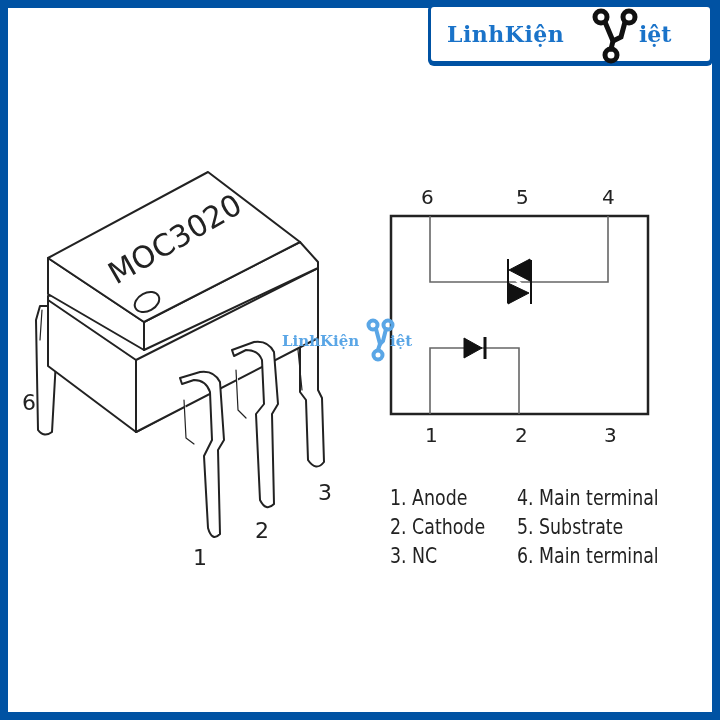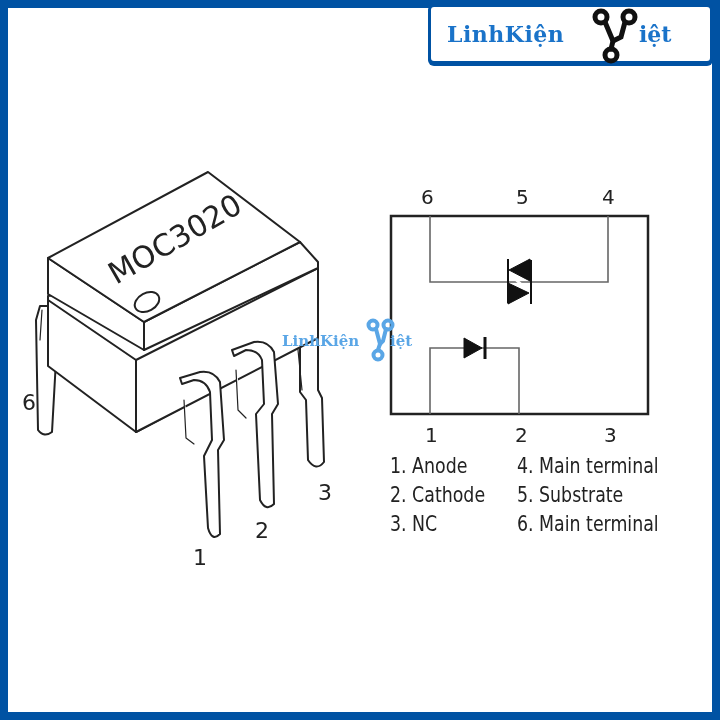--- a/index.html
+++ b/index.html
@@ -6,21 +6,21 @@
   body { width: 720px; height: 720px; position: relative; background: #ffffff; overflow: hidden; font-family: "DejaVu Sans", sans-serif; }
   .frame { position: absolute; left: 0; top: 0; width: 720px; height: 720px; box-sizing: border-box; border-top: 8px solid #0052a3; border-left: 8px solid #0052a3; border-right: 8px solid #0052a3; border-bottom: 8px solid #0052a3; background: #fff; }
   .logo-box { position: absolute; left: 428px; top: 4px; width: 285px; height: 60px; box-sizing: border-box; border: 3px solid #0052a3; border-radius: 6px; background: #fff; box-shadow: 0 2px 0 #0052a3; }
   .logo-text { position: absolute; font-family: "DejaVu Serif", serif; font-weight: bold; color: #1a73c9; white-space: nowrap; }
   .logo-main { left: 16px; top: 14px; font-size: 22px; letter-spacing: 0.5px; }
   .logo-tail { left: 208px; top: 14px; font-size: 22px; }
   .logo-icon { position: absolute; left: 160px; top: 0px; }
   .wm { position: absolute; left: 282px; top: 318px; }
   .wm-text { position: absolute; font-family: "DejaVu Serif", serif; font-weight: bold; color: #5aa6e6; font-size: 15px; white-space: nowrap; }
   svg text { font-family: "DejaVu Sans", sans-serif; }
-  .legend { position: absolute; left: 390px; top: 454px; width: 320px; }
+  .legend { position: absolute; left: 390px; top: 486px; width: 320px; }
   .legend-row { height: 29px; position: relative; font-size: 21px; color: #222; font-family: "DejaVu Sans Condensed", "DejaVu Sans", sans-serif; transform: scaleX(0.92); transform-origin: left; }
   .legend-col1 { position: absolute; left: 0; }
   .legend-col2 { position: absolute; left: 138px; }
 </style>
 </head>
 <body>
 
 <div class="frame"></div>
 
 <div class="logo-box">

